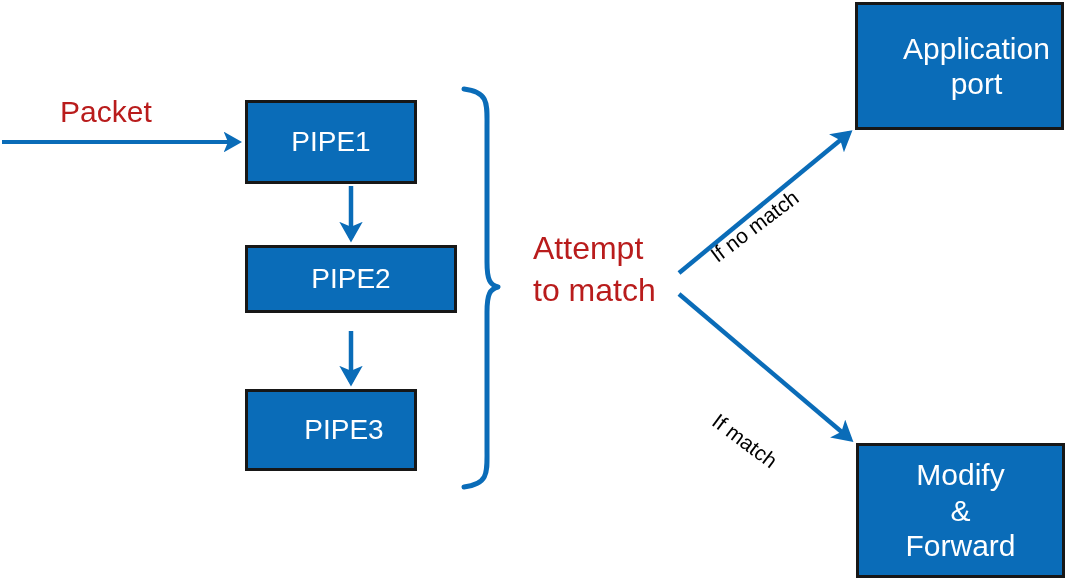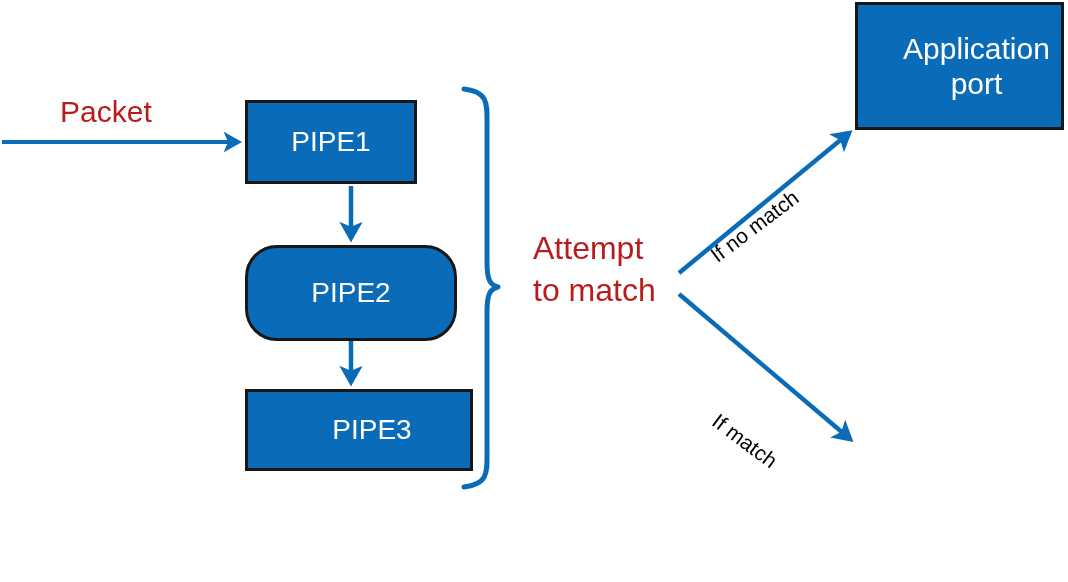--- a/index.html
+++ b/index.html
@@ -33,22 +33,22 @@
     text-align: center;
     color: #ffffff;
     font-family: "Liberation Sans", sans-serif;
     line-height: 1.18;
     white-space: pre-line;
   }
   .pipe-box {
     font-size: 28px;
   }
   .pipe1 { left: 245px; top: 100px; width: 172px; height: 84px; }
-  .pipe2 { left: 245px; top: 245px; width: 212px; height: 96px; border-radius: 32px; }
-  .pipe3 { left: 245px; top: 389px; width: 228px; height: 82px; padding-left: 26px; }
+  .pipe2 { left: 245px; top: 245px; width: 212px; height: 68px; }
+  .pipe3 { left: 245px; top: 389px; width: 172px; height: 82px; padding-left: 26px; }
   .app-port-box {
     left: 855px; top: 2px; width: 209px; height: 128px;
     font-size: 30px;
     padding-left: 34px;
   }
   .modify-box {
     left: 856px; top: 443px; width: 209px; height: 135px;
     font-size: 30px;
   }
   .plain-label {
@@ -135,14 +135,19 @@
 
   <div class="edge-label label-if-no-match">If no match</div>
 
   <div class="edge-label label-if-match">If match</div>
 
   <div class="node-box app-port-box">
     <span>Application
 port</span>
   </div>
 
+  <div class="node-box modify-box">
+    <span>Modify
+&amp;
+Forward</span>
+  </div>
 
 </div>
 
 </body></html>

